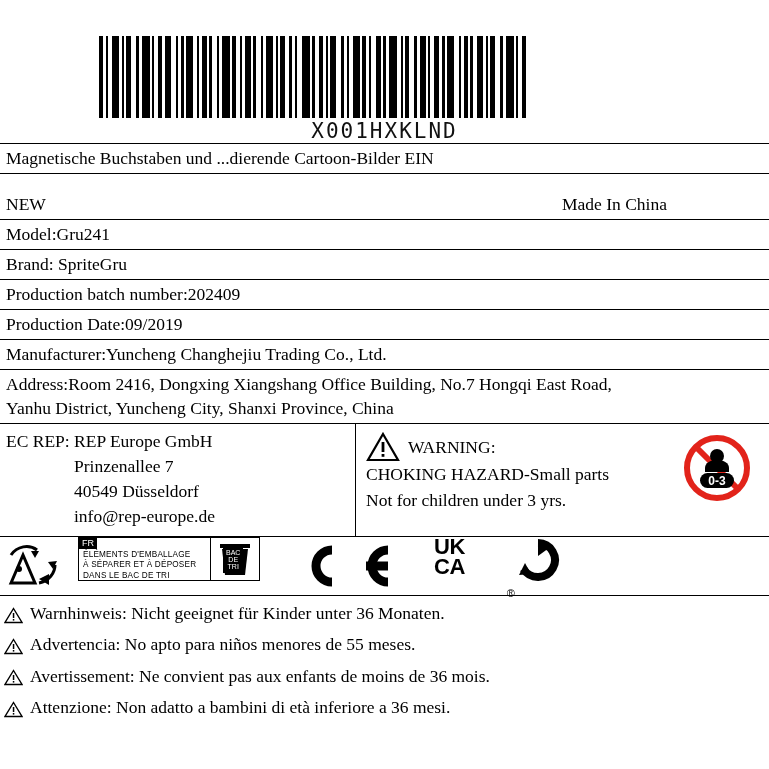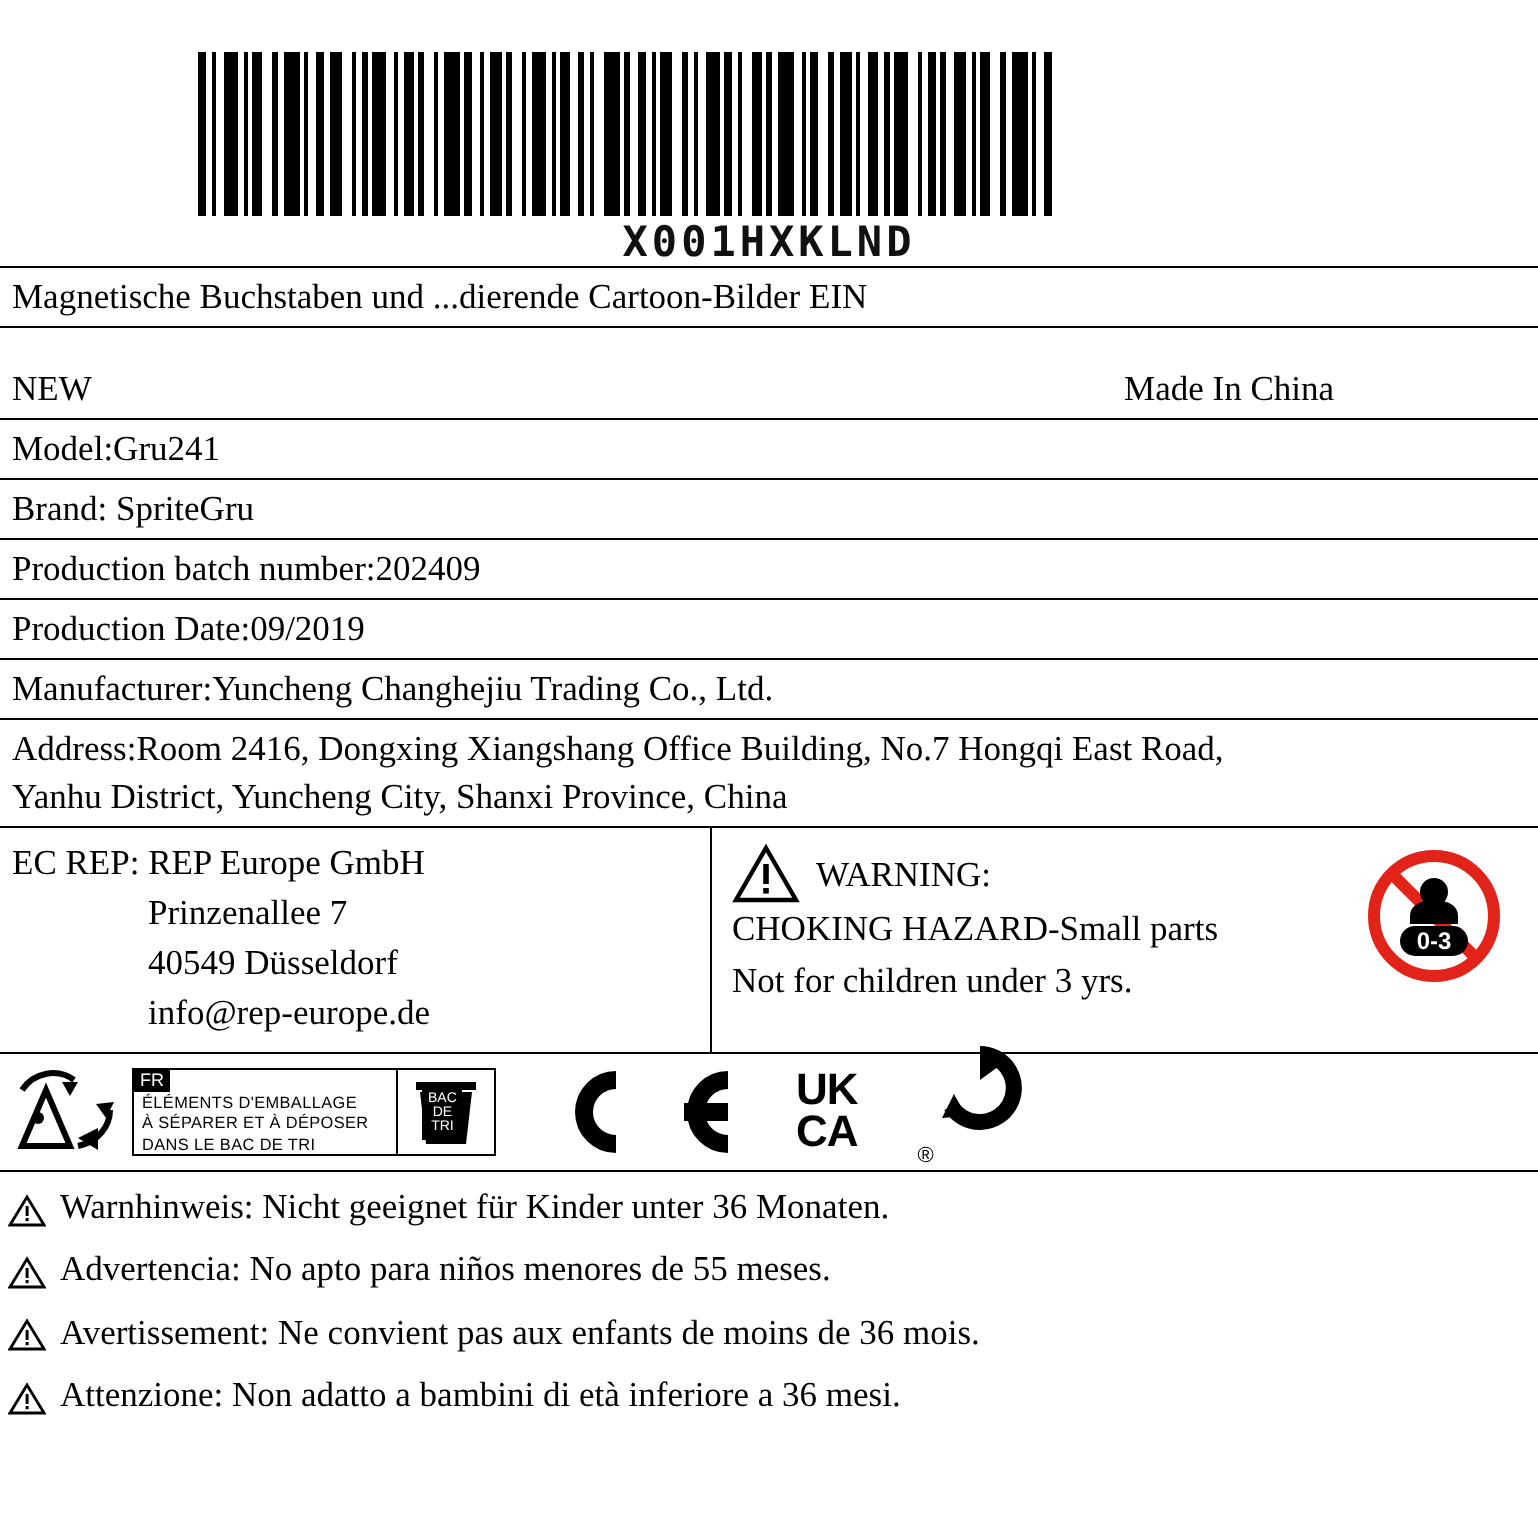--- a/index.html
+++ b/index.html
@@ -17,23 +17,22 @@
   .label {
     width: 769px;
     height: 769px;
     box-sizing: border-box;
     display: flex;
     flex-direction: column;
     background: #fff;
   }
   
   .barcode-block {
-    padding-top: 26px;
+    padding-top: 36px;
     text-align: center;
-    font-weight: bold;
   }
   .barcode-bars {
     height: 82px;
     width: 572px;
     margin: 0 auto;
     display: flex;
     align-items: stretch;
     overflow: hidden;
   }
   .barcode-bars span { display: block; background: #000; }
@@ -108,25 +107,24 @@
   .no03 {
     position: absolute;
     right: 16px;
     top: 8px;
     width: 72px;
     height: 72px;
   }
   
   .sym-row {
     display: flex;
-    align-items: center;
     border-bottom: 1.6px solid #000;
     height: 58px;
     padding: 0 4px;
-    gap: 4px;
+    gap: 16px;
   }
   .sym-cell { display: flex; align-items: center; justify-content: center; }
   .triman { width: 58px; }
   .fr-box {
     width: 182px;
     height: 44px;
     border: 1.6px solid #000;
     box-sizing: border-box;
     display: flex;
     align-items: stretch;

